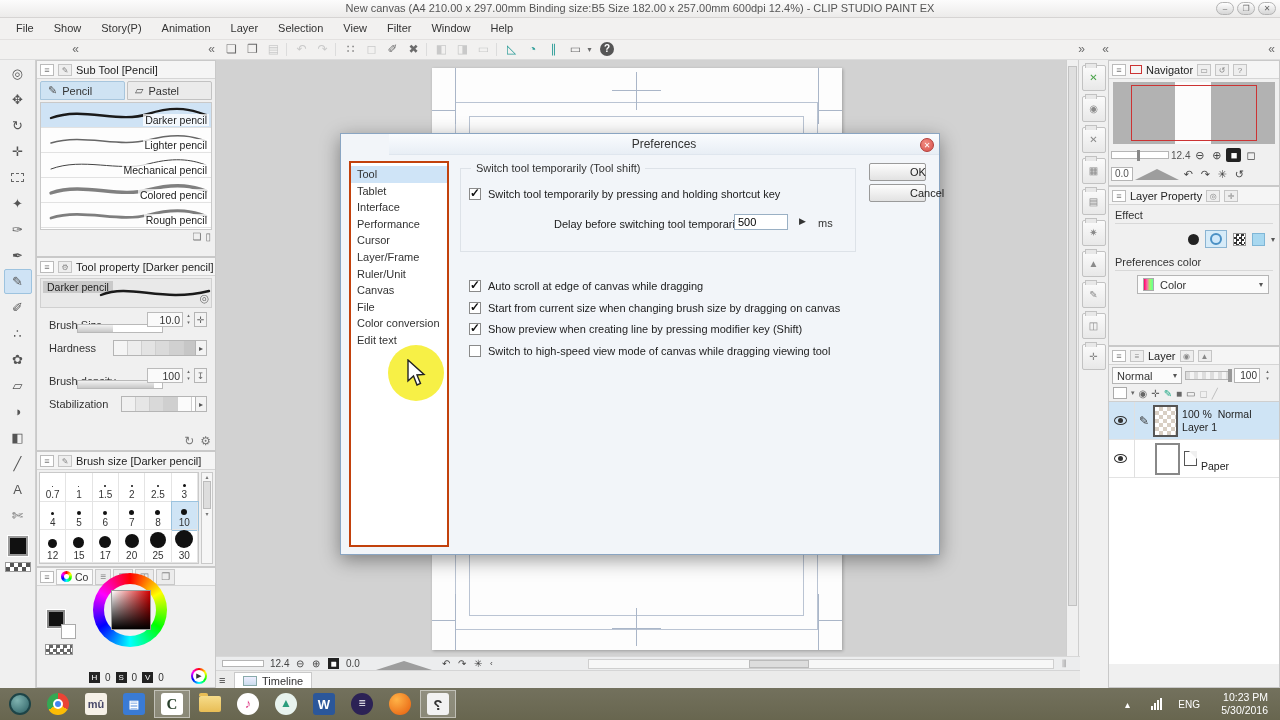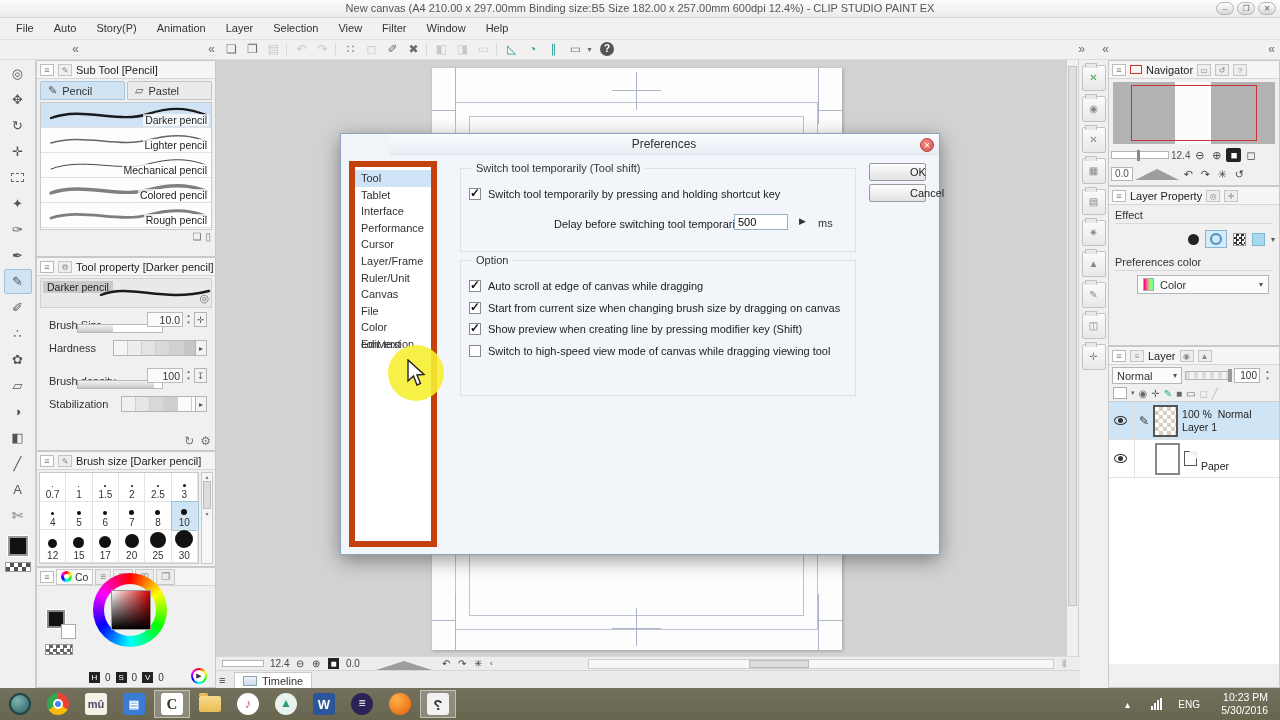--- a/index.html
+++ b/index.html
@@ -141,21 +141,21 @@
 .ly-div{width:1px;height:38px;background:#e0e0e0;}
 .ly-thumb{width:25px;height:32px;border:2px solid #555;background:#fff;flex:none;}
 .ly-thumb.chk{background:repeating-conic-gradient(#d8cfc4 0 25%,#fff 0 50%) 0 0/8px 8px;}
 .ly-txt{font-size:10.5px;color:#222;line-height:13px;}
 .pgicon{width:13px;height:15px;border:1px solid #555;background:#fff;position:relative;flex:none;}
 .pgicon::after{content:"";position:absolute;right:-1px;top:-1px;border:4px solid #555;border-left-color:transparent;border-bottom-color:transparent;border-top-color:#f0f0f0;border-right-color:#f0f0f0;}
 
 #dialog{left:340px;top:73px;width:600px;height:422px;background:#f2f5f9;border:1px solid #8aa5c2;box-shadow:0 5px 18px rgba(0,0,0,.4);z-index:50;}
 .dlg-title{height:21px;background:linear-gradient(#fafcfe,#e8eef5);text-align:center;line-height:20px;font-size:12px;color:#333;border-bottom:1px solid #dfe6ee;margin-left:48px;}
 .dlg-close{position:absolute;right:5px;top:4px;width:14px;height:14px;border-radius:50%;background:radial-gradient(circle at 35% 30%,#f08a80,#d9534f);color:#fff;font-size:8px;line-height:14px;text-align:center;border:1px solid #b23c38;}
-.cat-list{position:absolute;left:8px;top:27px;width:88px;height:386px;background:#fff;border:6px solid #c2410c;padding-top:3px;}
+.cat-list{position:absolute;left:8px;top:27px;width:100px;height:386px;background:#fff;border:2px solid #c2410c;padding-top:3px;}
 .cat{height:16.6px;line-height:16.6px;padding-left:6px;font-size:11px;color:#333;}
 .cat.sel{background:#cfe4f7;}
 .grp{position:absolute;border:1px solid #dde2e8;}
 .grp-title{position:absolute;top:-7px;left:10px;background:#f2f5f9;padding:0 5px;font-size:11px;color:#333;}
 .cbrow{position:absolute;display:flex;align-items:center;gap:7px;font-size:11px;color:#222;}
 .cb{width:12px;height:12px;background:#fff;border:1px solid #8a8a8a;position:relative;flex:none;}
 .cb .ck{position:absolute;left:0px;top:-3px;font-size:12px;font-weight:bold;color:#111;}
 .delay-label{position:absolute;font-size:11px;color:#222;}
 .delay-input{position:absolute;width:54px;height:16px;border:1px solid #9ab0c4;background:#fff;font-size:11px;padding:0 3px;font-family:"Liberation Sans",sans-serif;}
 .dlg-btn{position:absolute;width:57px;height:18px;border:1px solid #9a9a9a;border-radius:2px;background:linear-gradient(#fdfdfd,#e2e2e2);font-size:11px;line-height:17px;text-align:center;color:#222;padding-left:40px;}
@@ -193,21 +193,21 @@
     <span>New canvas (A4 210.00 x 297.00mm Binding size:B5 Size 182.00 x 257.00mm 600dpi 12.4%)  - CLIP STUDIO PAINT EX</span>
     <div id="win-controls" class="abs">
       <div class="win-btn">–</div>
       <div class="win-btn">❐</div>
       <div class="win-btn">✕</div>
     </div>
   </div>
 
   <div id="menubar" class="abs">
     <span class="menu-item">File</span>
-    <span class="menu-item">Auto</span>
+    <span class="menu-item">Show</span>
     <span class="menu-item">Story(P)</span>
     <span class="menu-item">Animation</span>
     <span class="menu-item">Layer</span>
     <span class="menu-item">Selection</span>
     <span class="menu-item">View</span>
     <span class="menu-item">Filter</span>
     <span class="menu-item">Window</span>
     <span class="menu-item">Help</span>
   </div>
 
@@ -686,23 +686,20 @@
         <span class="cb">
             <span class="ck">✓</span>
           </span>
         <span>Switch tool temporarily by pressing and holding shortcut key</span>
       </div>
       <span class="delay-label" style="left:213px;top:84px">Delay before switching tool temporarily(K):</span>
       <input class="delay-input" style="left: 393px; top: 80px;" readonly="" value="500">
       <span class="abs" style="left:458px;top:82px;font-size:9px;color:#333">▶</span>
       <span class="abs" style="left:477px;top:83px;font-size:11px">ms</span>
 
-      <div class="grp" style="left:119px;top:126px;width:396px;height:136px">
-        <span class="grp-title">Option</span>
-      </div>
       <div class="cbrow" style="left:128px;top:146px">
         <span class="cb">
             <span class="ck">✓</span>
           </span>
         <span>Auto scroll at edge of canvas while dragging</span>
       </div>
       <div class="cbrow" style="left:128px;top:168px">
         <span class="cb">
             <span class="ck">✓</span>
           </span>

